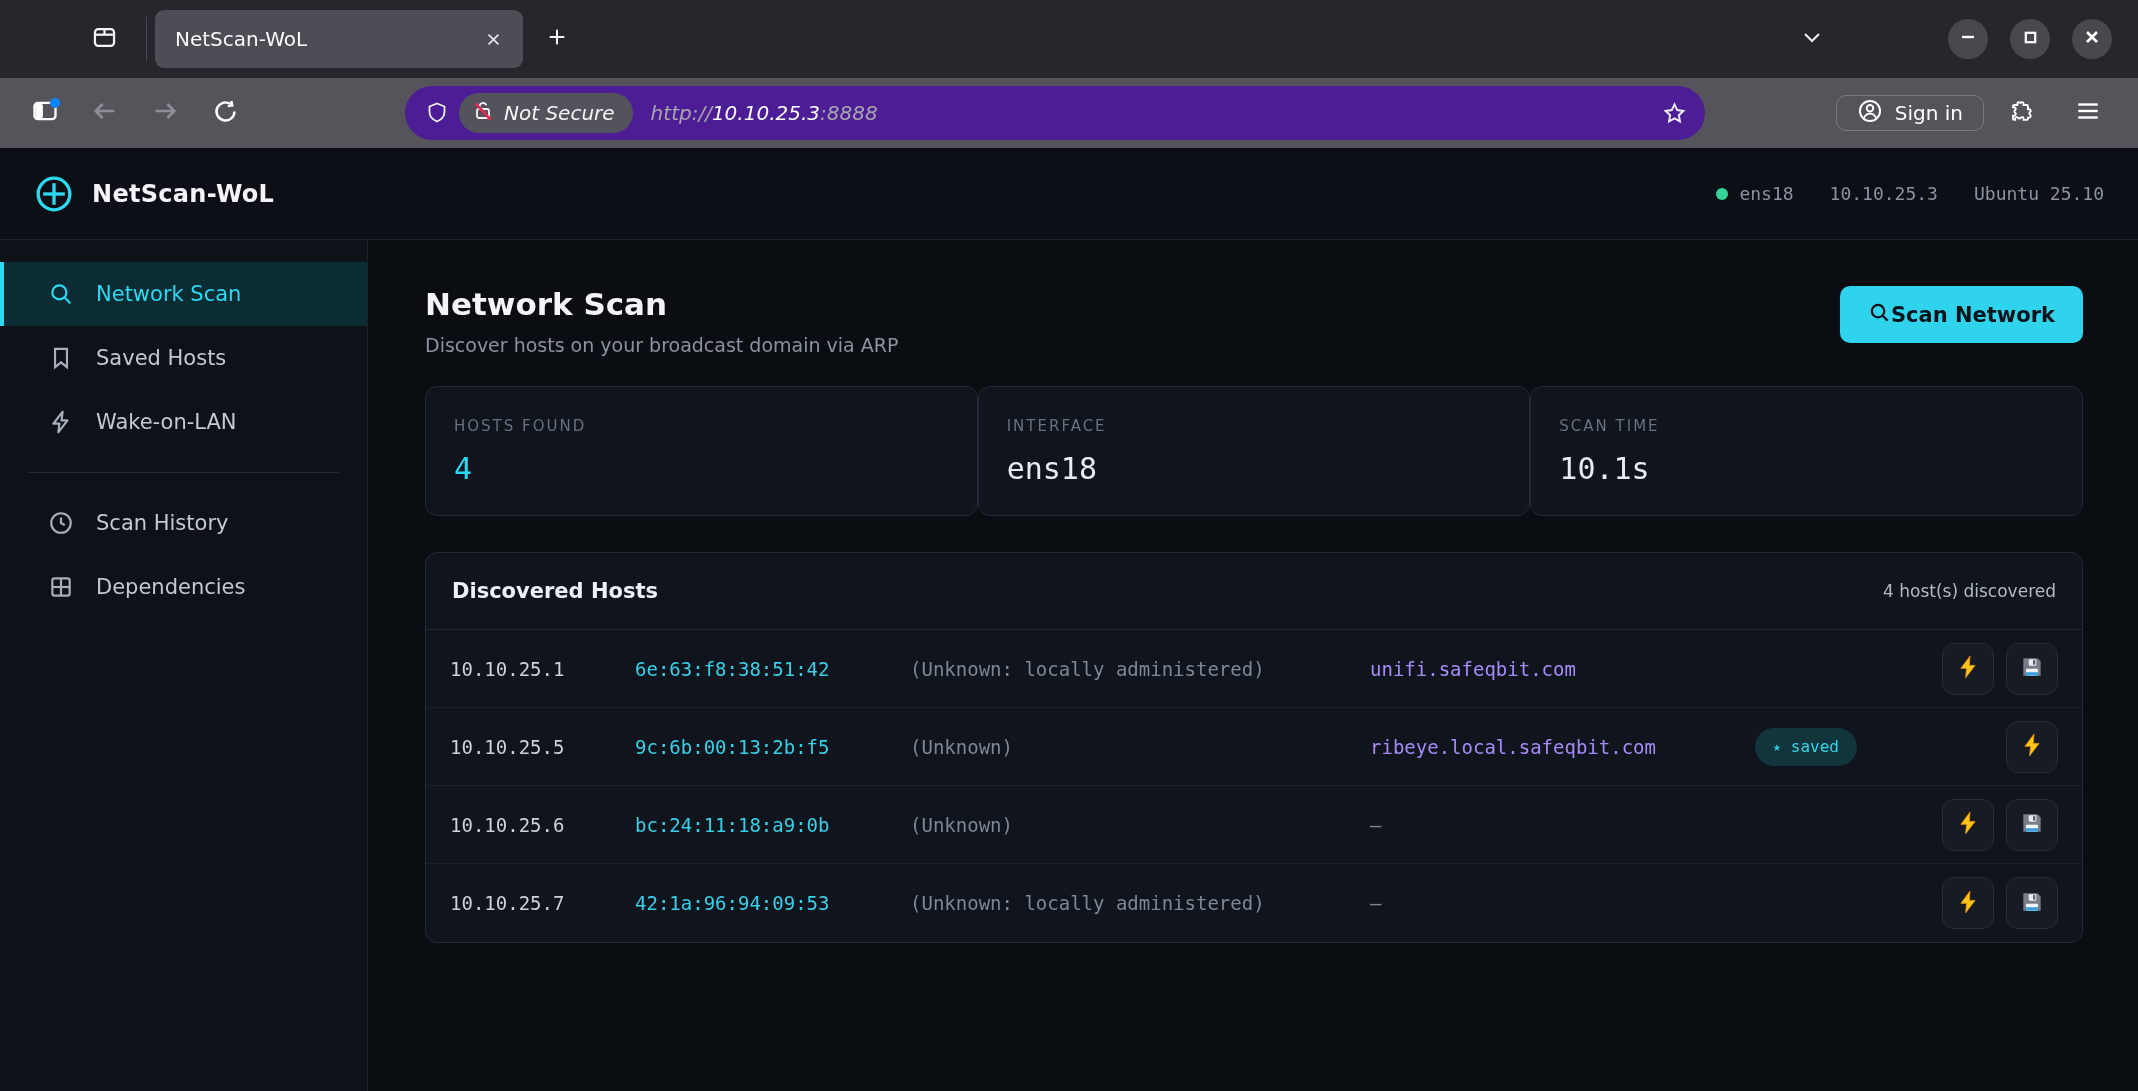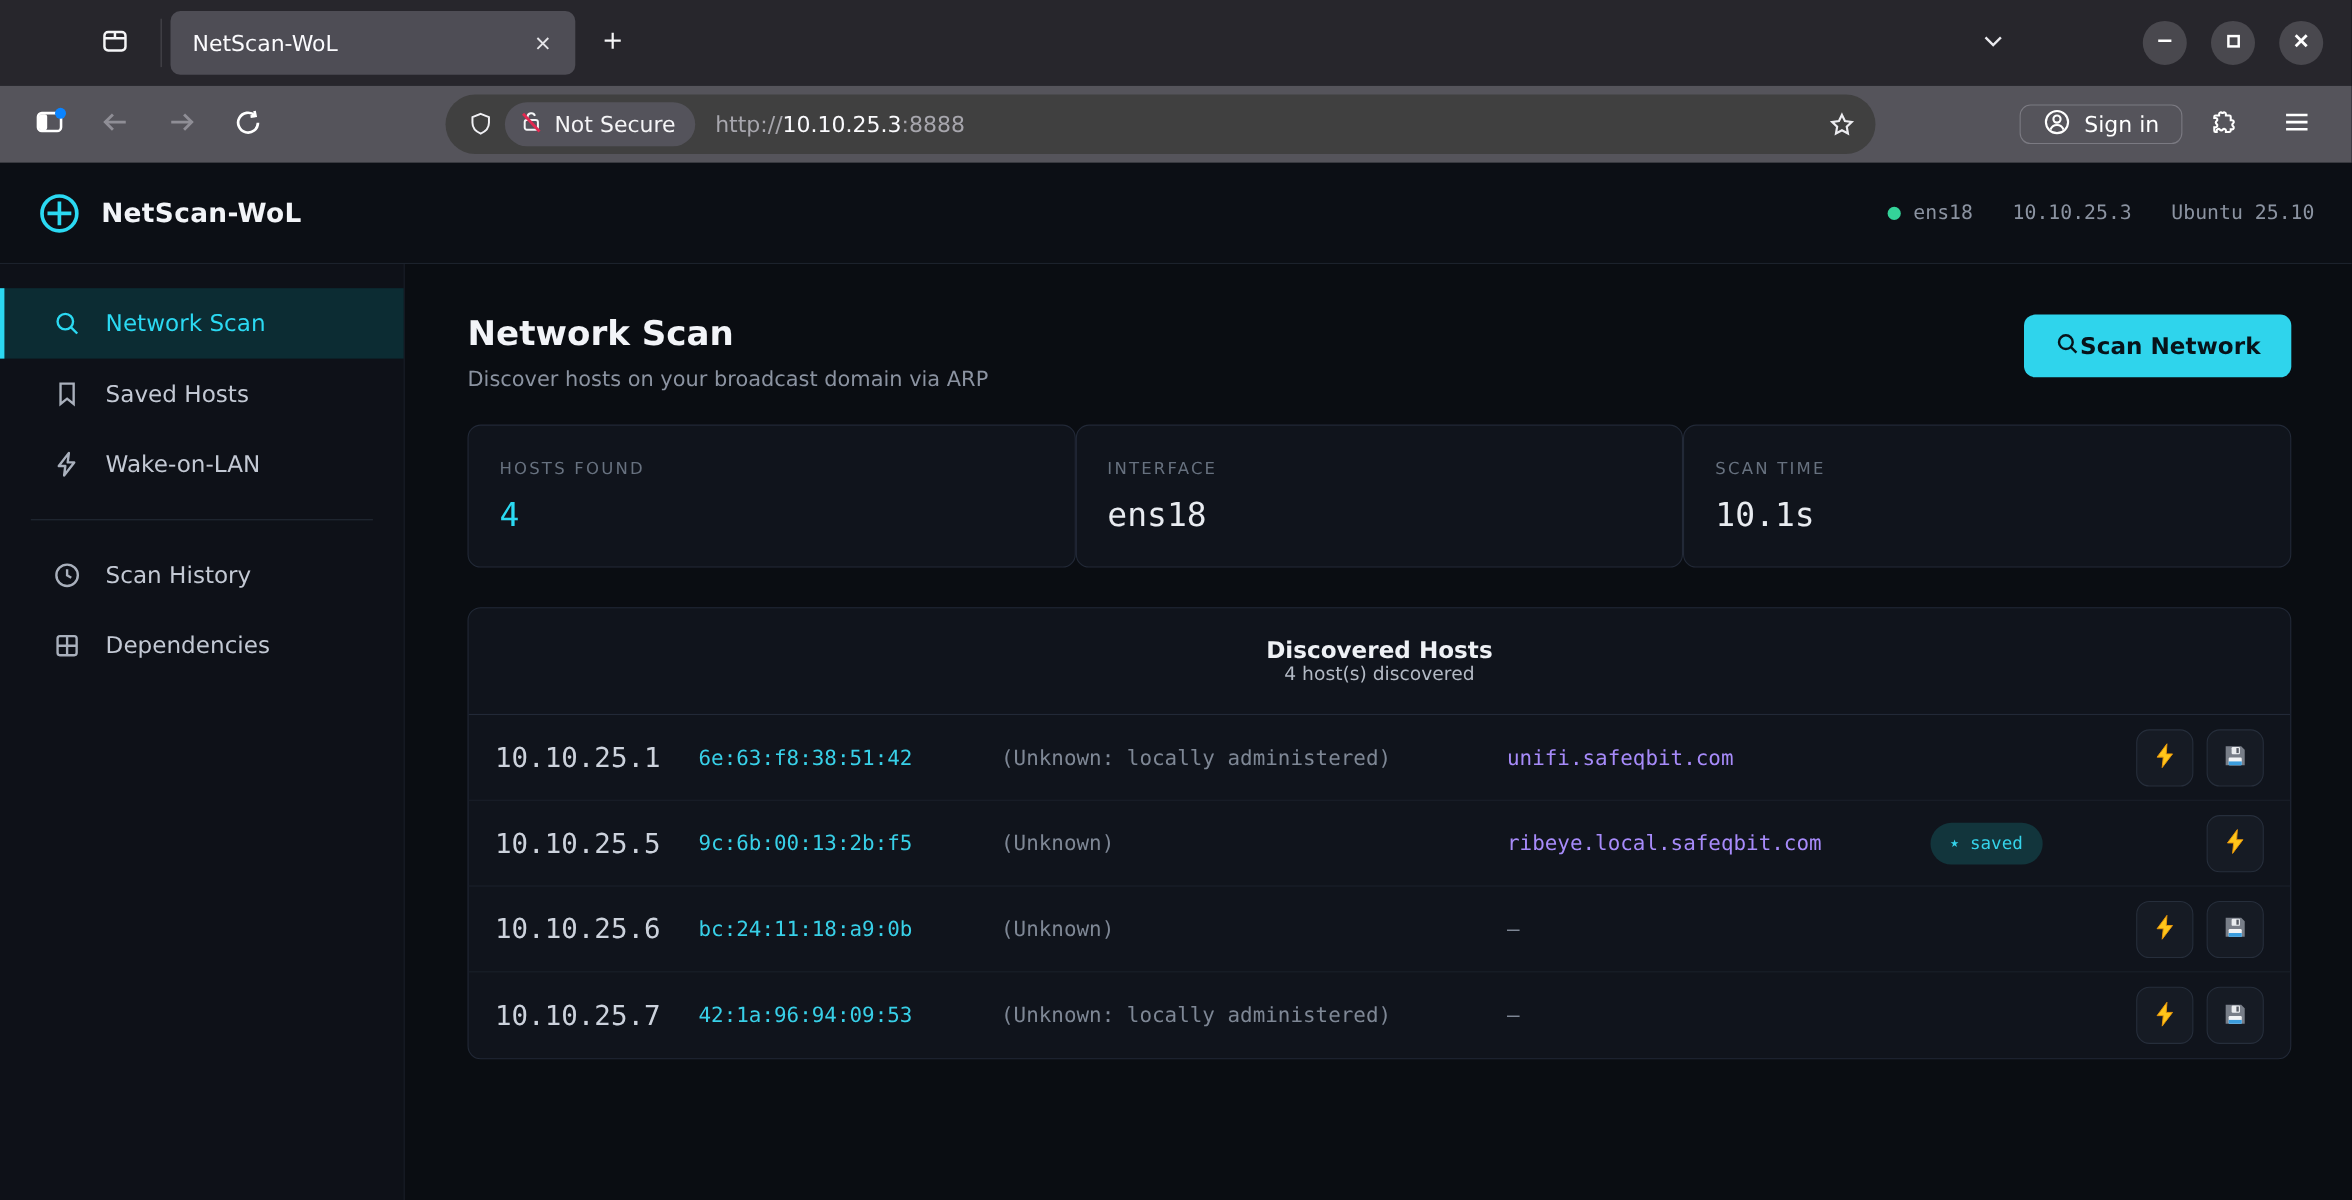--- a/index.html
+++ b/index.html
@@ -28,21 +28,21 @@
   .newtab-btn{width:44px;height:44px;margin-left:12px;border-radius:8px;display:flex;align-items:center;justify-content:center;color:#f5f5f7;}
   .tabbar-right{margin-left:auto;display:flex;align-items:center;gap:22px;}
   .tabs-chevron{width:44px;height:44px;display:flex;align-items:center;justify-content:center;color:#e9e9ee;margin-right:92px;}
   .winbtn{width:40px;height:40px;border-radius:50%;background:#49484e;display:flex;align-items:center;justify-content:center;color:#fff;}
 
   
   .toolbar{height:70px;background:#55545b;display:flex;align-items:center;padding:0 28px 0 23px;}
   .nav-btn{width:44px;height:44px;border-radius:8px;display:flex;align-items:center;justify-content:center;margin-right:16px;color:#fff;position:relative;}
   .nav-btn.disabled{color:#8f8e96;}
   .blue-dot{position:absolute;top:7px;right:7px;width:10px;height:10px;border-radius:50%;background:#0a84ff;}
-  .urlbar{margin-left:142px;width:1300px;height:54px;background:#404040;border-radius:27px;display:flex;align-items:center;padding:0 10px 0 14px;}
+  .urlbar{margin-left:142px;width:1300px;height:54px;background:#4c1d95;border-radius:27px;display:flex;align-items:center;padding:0 10px 0 14px;font-style:italic;}
   .shield{color:#f0f0f4;display:flex;margin:0 10px 0 6px;}
   .sec-chip{height:40px;background:#54535b;border-radius:20px;display:flex;align-items:center;gap:9px;padding:0 18px 0 12px;color:#f5f5f7;font-size:20px;}
   .url-text{margin-left:18px;font-size:20px;white-space:nowrap;flex:1;}
   .url-dim{color:#a7a6ad;}
   .url-host{color:#fbfbfe;}
   .star-btn{width:42px;height:42px;display:flex;align-items:center;justify-content:center;color:#ececf0;}
   .toolbar-right{margin-left:auto;display:flex;align-items:center;}
   .signin-btn{height:36px;border:1px solid #7b7a82;border-radius:10px;display:flex;align-items:center;gap:12px;padding:0 20px;color:#fff;font-size:20px;}
   .puzzle-btn,.menu-btn{width:44px;height:44px;display:flex;align-items:center;justify-content:center;color:#fff;}
   .puzzle-btn{margin-left:16px;}
@@ -71,29 +71,29 @@
   .page-sub{font-size:19px;color:#8b93a1;margin-top:12px;}
   .scan-btn{height:57px;background:#2fd4ec;border:none;border-radius:10px;display:flex;align-items:center;padding:0 28px;color:#07131a;font-size:21px;font-weight:700;font-family:inherit;cursor:pointer;}
 
   .stats-row{display:flex;margin-top:30px;}
   .stat-card{flex:1;height:130px;background:#10141c;border:1px solid #222937;border-radius:12px;padding:30px 28px;}
   .stat-label{font-size:15px;letter-spacing:2px;color:#67717f;}
   .stat-value{font-size:30px;color:#e8ebf0;margin-top:16px;}
   .stat-value.accent{color:var(--accent);}
 
   .table-card{margin-top:36px;background:#10141c;border:1px solid #222937;border-radius:12px;overflow:hidden;}
-  .table-head{display:flex;justify-content:space-between;align-items:center;padding:26px 26px;border-bottom:1px solid #222937;flex-direction:column;}
+  .table-head{display:flex;justify-content:space-between;align-items:center;padding:26px 26px;border-bottom:1px solid #222937;}
   .table-title{font-size:21px;font-weight:700;color:#eef1f5;}
   .table-count{font-size:17px;color:#b3bac5;}
   .tgrid{display:grid;grid-template-columns:185px 275px 460px 385px 1fr auto;align-items:center;padding:0 24px;}
   .thead{height:52px;border-bottom:1px solid #1c222c;}
   .thead span{font-size:16px;letter-spacing:1.5px;color:#5e6877;}
   .trow{height:78px;border-bottom:1px solid #1a202a;}
   .trow:last-child{border-bottom:none;}
-  .c-ip{font-size:25px;color:#ccd2dc;}
+  .c-ip{font-size:19px;color:#ccd2dc;}
   .c-mac{font-size:19px;color:#38d0e8;}
   .c-vendor{font-size:19px;color:#7e8795;}
   .c-host{font-size:19px;color:var(--purple);}
   .c-host.empty{color:#7e8795;}
   .saved-badge{display:inline-flex;align-items:center;gap:10px;height:38px;padding:0 18px;border-radius:19px;background:#12353c;color:#35d3ea;font-size:16px;width:max-content;}
   .saved-badge .bstar{font-size:13px;}
   .actions{display:flex;gap:12px;justify-content:flex-end;}
   .act-btn{width:52px;height:52px;border-radius:12px;background:#161b24;border:1px solid #262e3b;display:flex;align-items:center;justify-content:center;cursor:pointer;}
 </style>
 </head>

